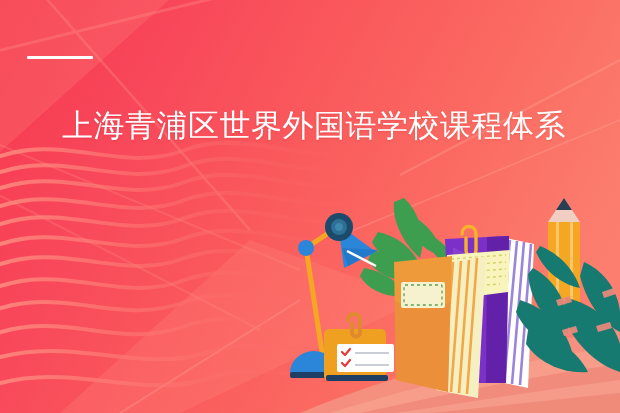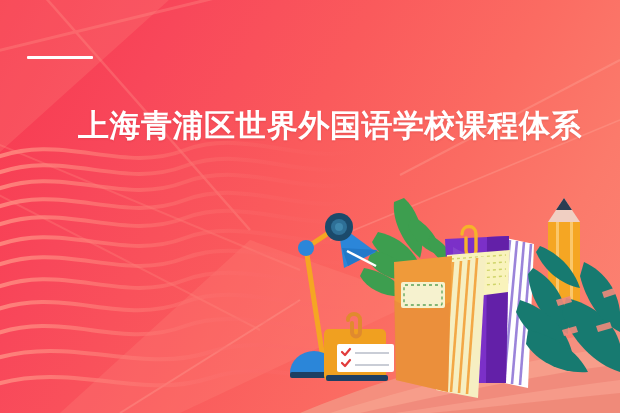--- a/index.html
+++ b/index.html
@@ -17,26 +17,26 @@
     overflow: hidden;
     background: linear-gradient(118deg, #f7384f 0%, #f8475a 22%, #fa5a5c 45%, #fb6b62 65%, #fb7a6b 82%, #fc8474 100%);
   }
   .layer {
     position: absolute;
     left: 0; top: 0;
     width: 620px; height: 413px;
   }
   .title {
     position: absolute;
-    left: 78px;
+    left: 62px;
     top: 104px;
     width: 520px;
     color: #ffffff;
     font-size: 31px;
-    font-weight: bold;
+    font-weight: normal;
     letter-spacing: 0.5px;
     line-height: 44px;
     white-space: nowrap;
     text-shadow: 0 1px 2px rgba(150,20,30,0.18);
   }
   .divider {
     position: absolute;
     left: 27px;
     top: 56px;
     width: 66px;

